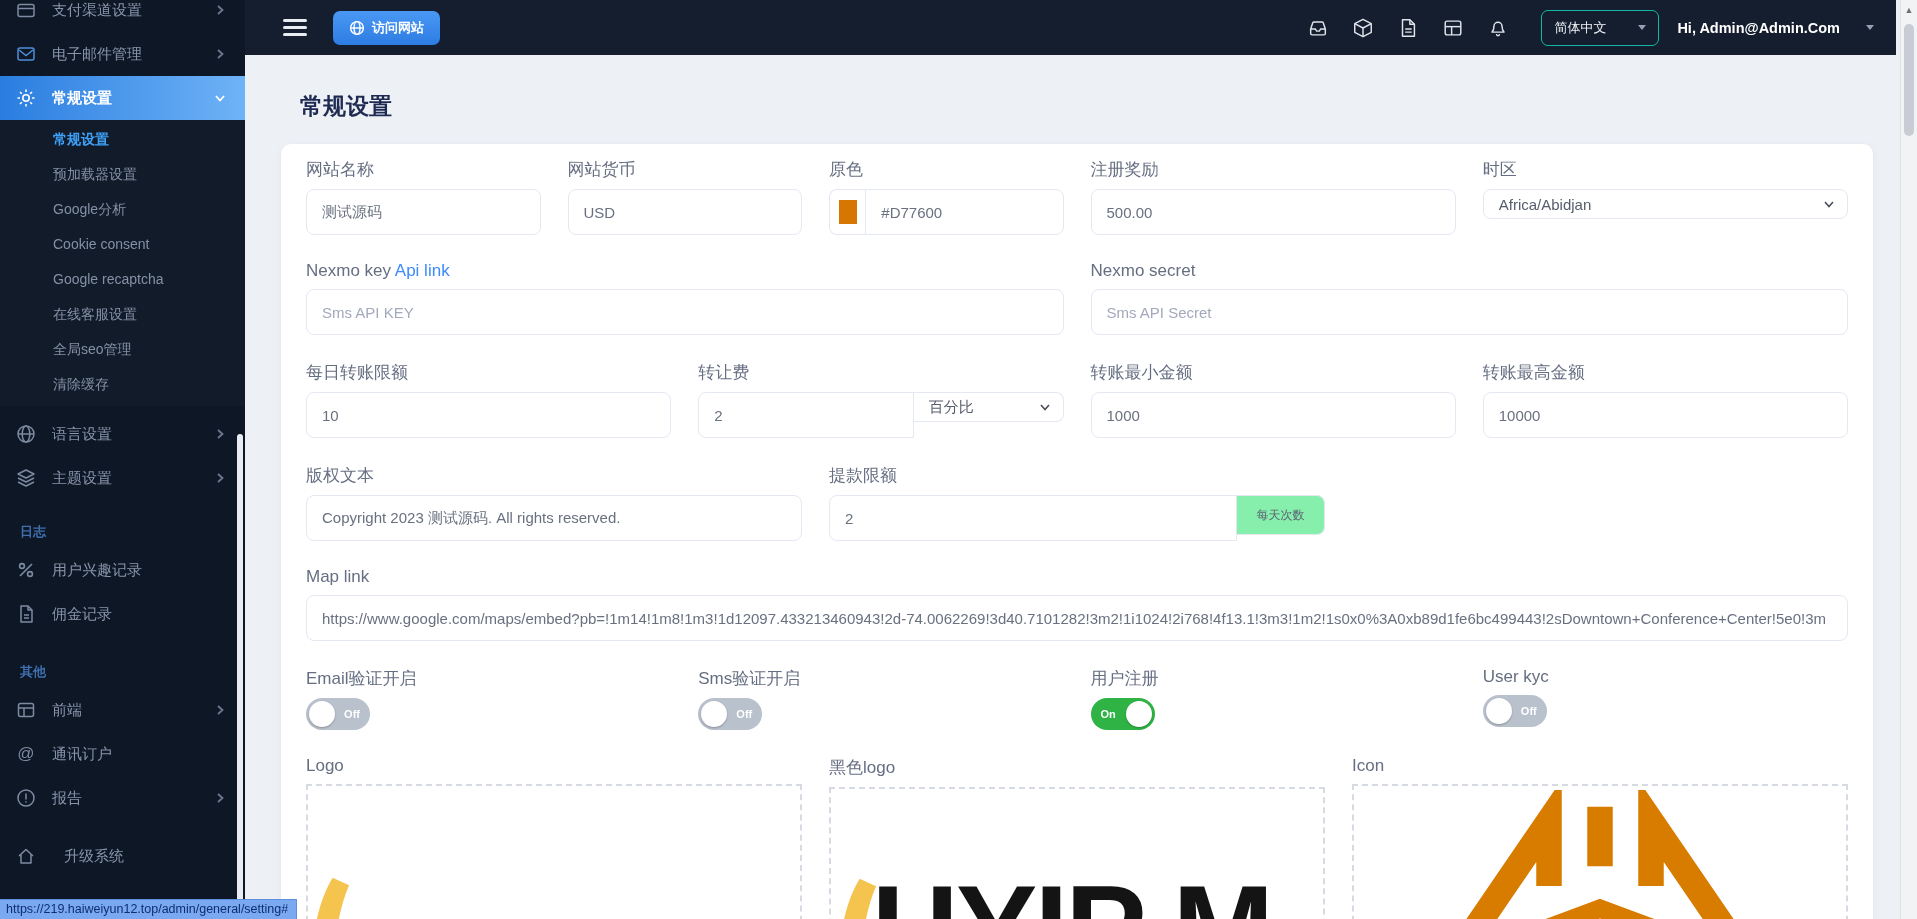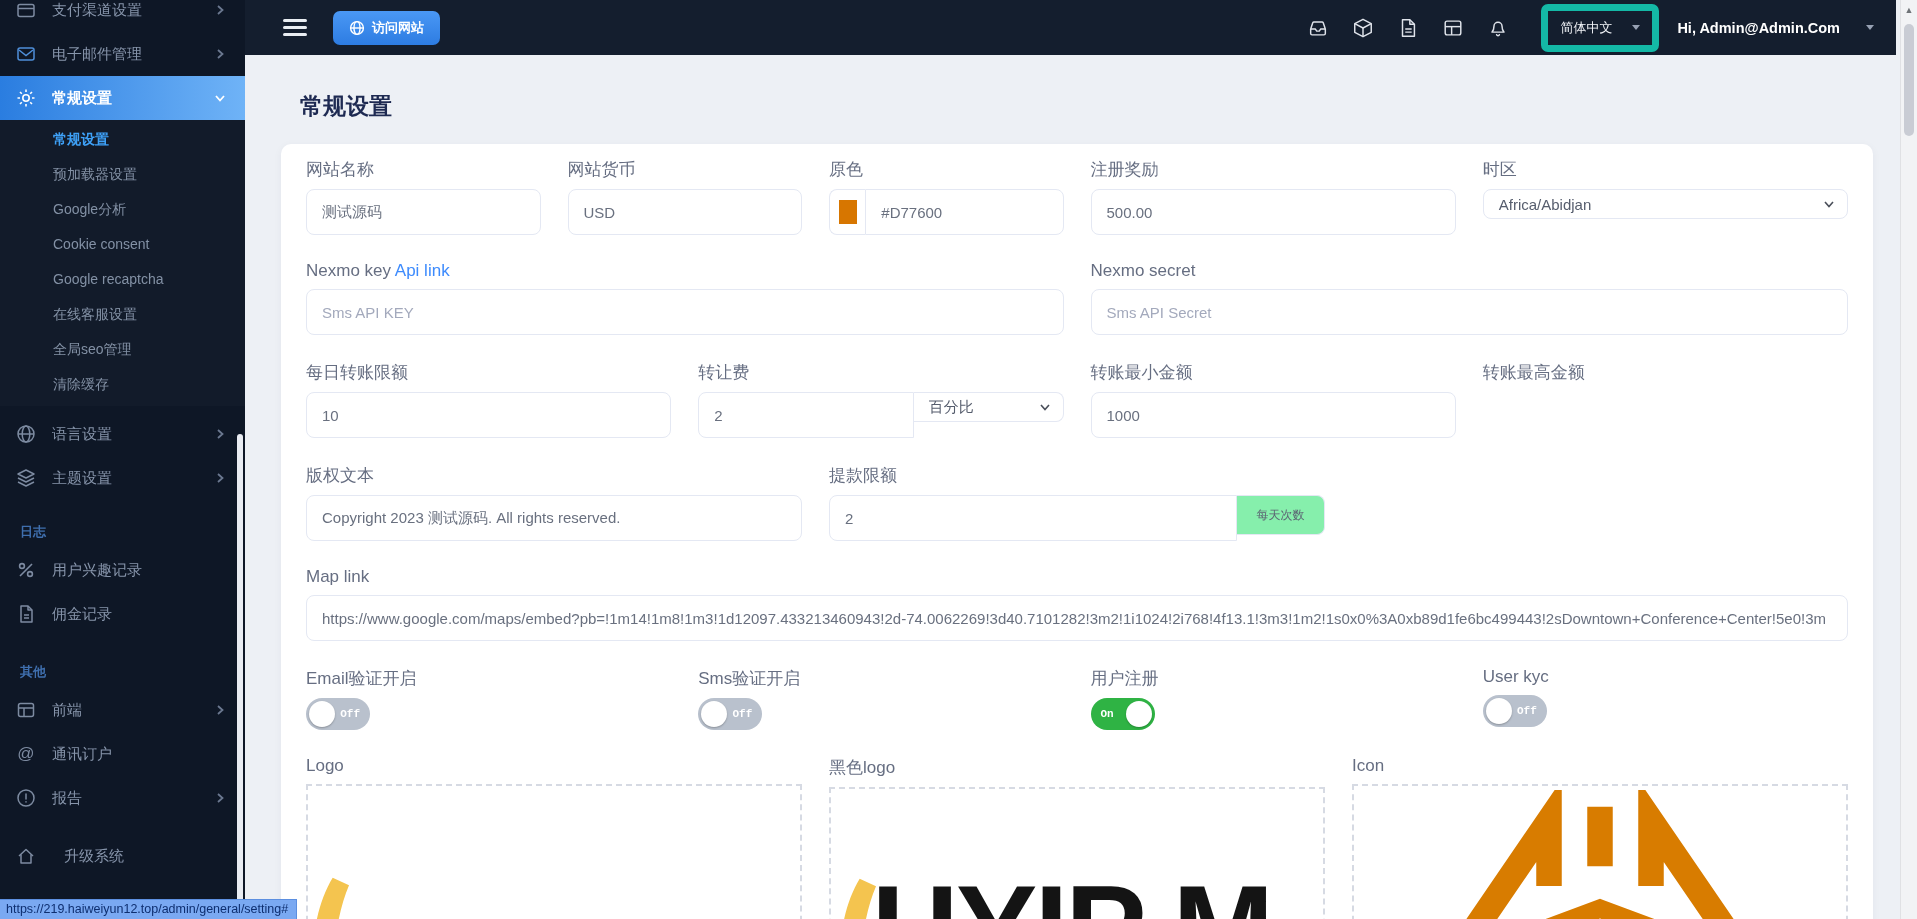--- a/index.html
+++ b/index.html
@@ -41,21 +41,21 @@
 
   
   .hamburger { width:24px; margin-left:38px; cursor:pointer; }
   .hamburger div { height:2.5px; background:#e9edf2; border-radius:2px; margin:4.5px 0; }
   .visit-btn { margin-left:26px; height:34px; padding:0 16px; border:none; border-radius:7px;
     background:linear-gradient(180deg,#4a98f5 0%,#2d7ce2 100%); color:#fff; font-size:13px;
     font-weight:bold; display:flex; align-items:center; gap:7px; cursor:pointer;
     font-family:inherit; }
   .nav-right { margin-left:auto; display:flex; align-items:center; }
   .nav-ico { width:22px; height:22px; color:#dfe3ea; margin-right:23px; cursor:pointer; display:flex; }
-  .lang-box { width:118px; height:48px; border:7px solid #14b8a6; border-radius:7px;
+  .lang-box { width:118px; height:36px; border:1px solid #14b8a6; border-radius:7px;
     display:flex; align-items:center; justify-content:space-between; padding:0 12px;
     color:#f2f4f8; font-size:13px; margin:0 18px 0 9px; cursor:pointer;text-align:right; }
   .caret-down { width:0; height:0; border-left:4.5px solid transparent;
     border-right:4.5px solid transparent; border-top:5px solid #97a1b3; }
   .user-box { color:#ffffff; font-size:14.5px; font-weight:bold; display:flex;
     align-items:center; gap:26px; margin-right:22px; cursor:pointer; }
 
   
   .page-title { margin:36px 0 0 28px; font-size:23px; font-weight:bold; color:#1e2a52; }
   .card { margin:22px 0 0 9px; background:#ffffff; border-radius:10px;
@@ -80,21 +80,21 @@
     background:#fff; cursor:pointer; }
   .swatch { width:18px; height:24px; }
   .group .inp.no-left { border-radius:0 8px 8px 0; }
   .fee-sel { flex:0 0 41%; border-left:none; border-radius:0 8px 8px 0; }
   .addon { flex:0 0 88px; height:40px; border:1px solid #e4e8f3; border-left:none;
     border-radius:0 8px 8px 0; display:flex; align-items:center; justify-content:center;
     font-size:12px; color:#5c6373; background:#86efac; }
 
   
   .toggle { width:64px; height:32px; border-radius:16px; position:relative;
-    background:#b9c1cd; cursor:pointer; margin-top:8px;font-family:Liberation Mono, monospace; }
+    background:#b9c1cd; cursor:pointer; margin-top:8px; }
   .toggle .knob { position:absolute; width:26px; height:26px; border-radius:50%;
     background:#fff; top:3px; left:3px; box-shadow:0 1px 2px rgba(0,0,0,0.25); }
   .toggle .t-label { position:absolute; right:10px; top:50%; transform:translateY(-50%);
     color:#fff; font-size:11px; font-weight:bold; }
   .toggle.on { background:#2fb344; }
   .toggle.on .knob { left:auto; right:3px; }
   .toggle.on .t-label { right:auto; left:10px; }
 
   
   .upload-box { height:330px; border:2px dashed #d6dae3; background:#fff;
@@ -398,20 +398,21 @@
             </span>
           </div>
         </div>
       </div>
       <div class="col-3">
         <div class="f-label">转账最小金额</div>
         <input class="inp" value="1000" style="">
       </div>
       <div class="col-3">
         <div class="f-label">转账最高金额</div>
+        <input class="inp" value="10000" style="">
       </div>
 
       <div class="col-4">
         <div class="f-label">版权文本</div>
         <input class="inp" value="Copyright 2023 测试源码. All rights reserved." style="">
       </div>
       <div class="col-4">
         <div class="f-label">提款限额</div>
         <div class="group">
           <input class="inp" value="2" style="">

